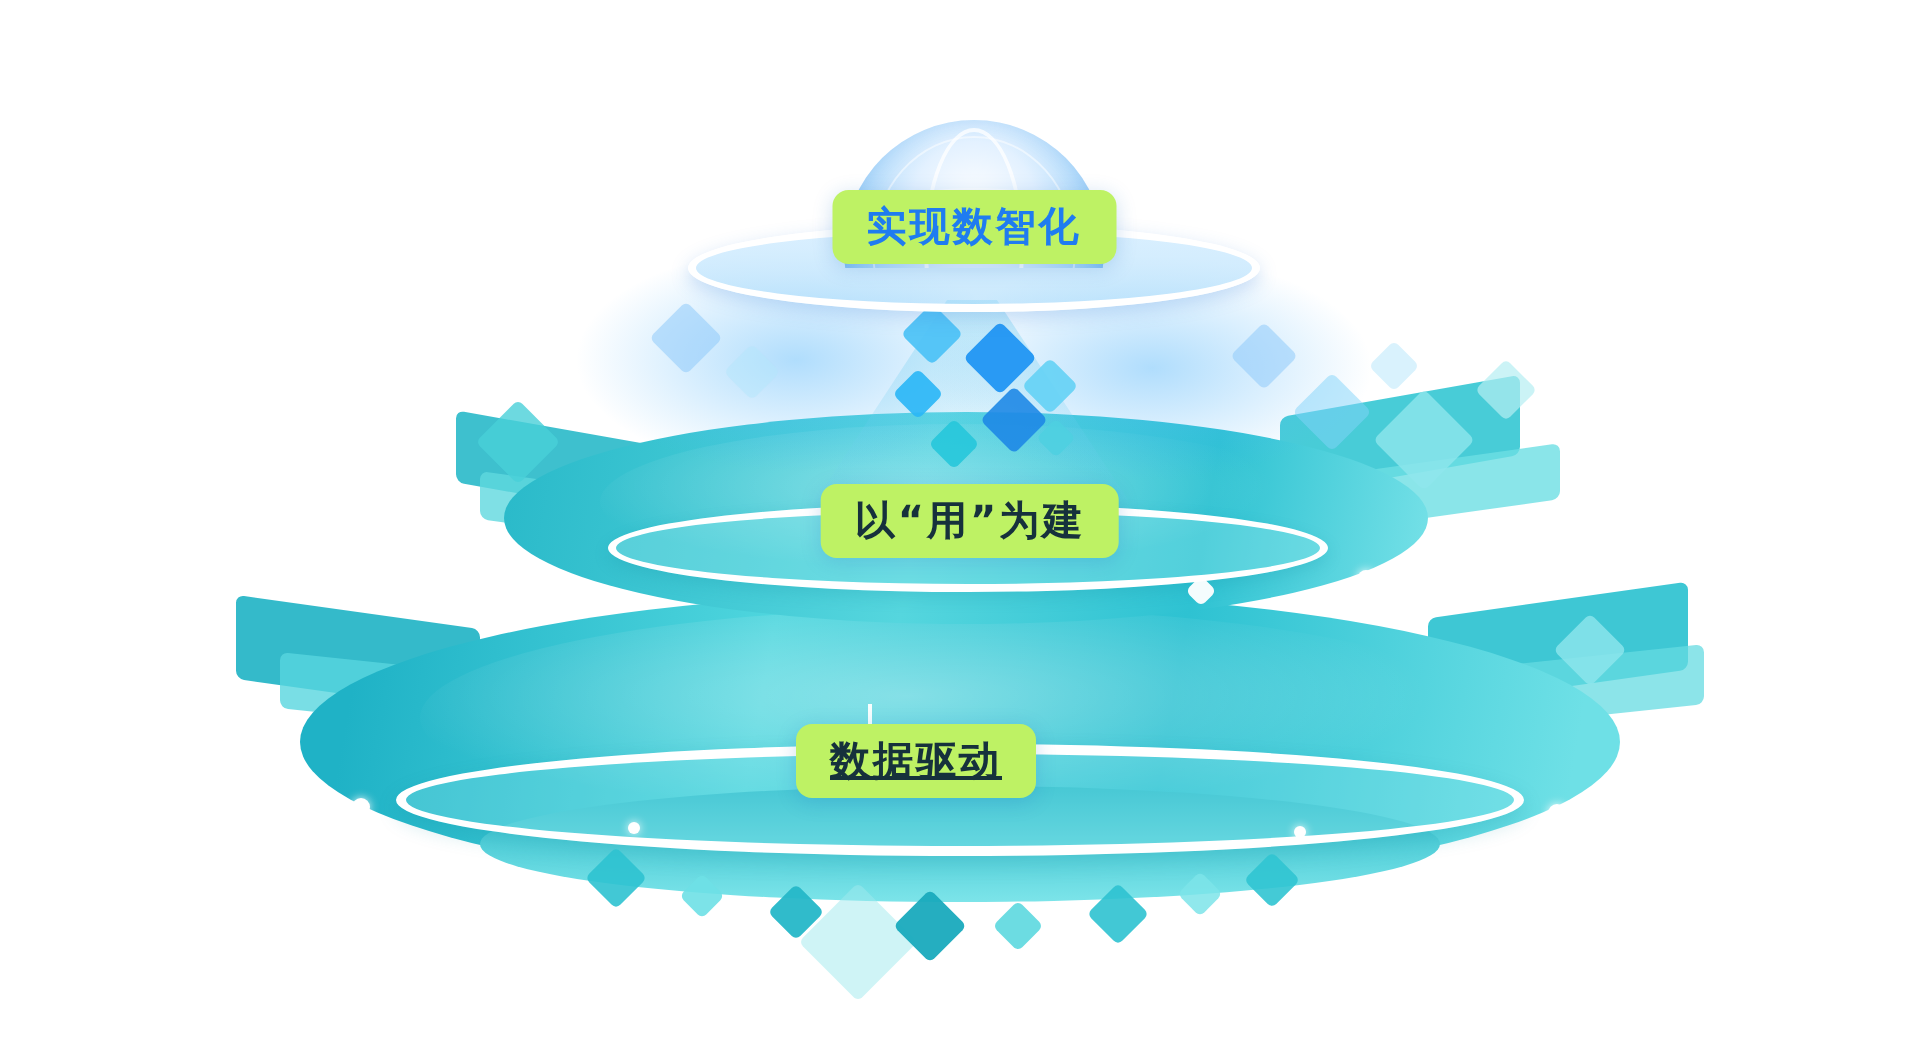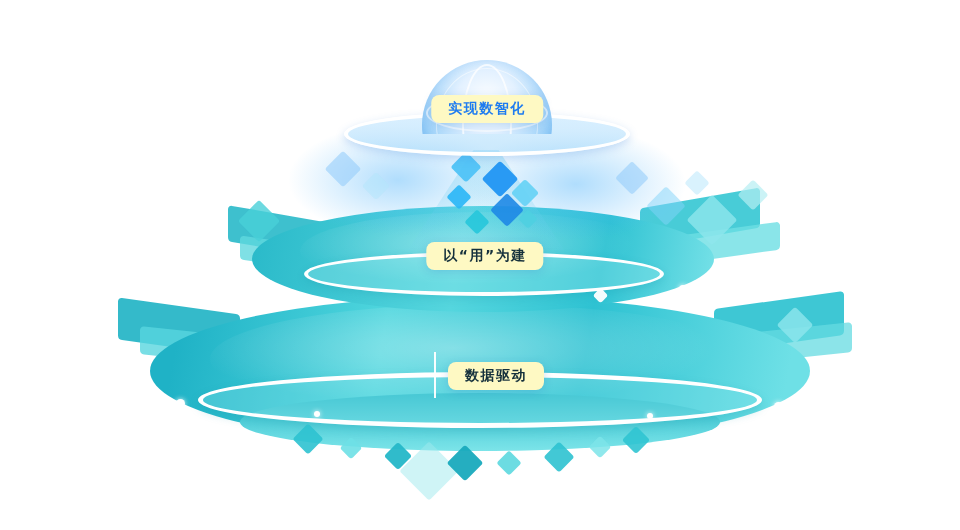--- a/index.html
+++ b/index.html
@@ -9,22 +9,22 @@
     font-family:"DejaVu Sans","Liberation Sans",sans-serif;
   }
   .stage { position:relative; width:960px; height:530px; overflow:hidden; background:#ffffff; }
   .abs { position:absolute; }
   .ell { position:absolute; border-radius:50%; }
   .dia { position:absolute; transform:rotate(45deg); border-radius:3px; }
   .dot { position:absolute; background:#fff; border-radius:50%; box-shadow:0 0 5px rgba(255,255,255,.95); }
   .skew { position:absolute; border-radius:4px; }
   .pill {
     position:absolute; transform:translateX(-50%);
-    background:#fef9c3; border-radius:8px; padding:5px 17px;
-    font-weight:bold; font-size:14px; letter-spacing:1.5px; white-space:nowrap;
+    background:#bef264; border-radius:8px; padding:5px 17px;
+    font-weight:bold; font-size:20px; letter-spacing:1.5px; white-space:nowrap;
     box-shadow:0 2px 10px rgba(30,110,190,.22); z-index:12;
   }
   .pill-top  { color:#1f7cf0; }
   .pill-teal { color:#16313c;text-align:right; }
 
   
   .b-main { left:150px; top:296px; width:660px; height:150px;
     background:linear-gradient(100deg,#1fb2c6 5%,#4fd6de 35%,#2ec2d2 65%,#6ee0e6 95%); }
   .b-sheen { left:210px; top:304px; width:540px; height:110px;
     background:radial-gradient(ellipse at 45% 40%, rgba(255,255,255,.35), rgba(255,255,255,0) 62%); }
@@ -86,21 +86,21 @@
     <div class="dia" style="left:548px;top:446px;width:22px;height:22px;background:#2ec2d0;opacity:.9;"></div>
     <div class="dia" style="left:592px;top:439px;width:16px;height:16px;background:#7ce4e9;opacity:.85;"></div>
     <div class="dia" style="left:626px;top:430px;width:20px;height:20px;background:#30c4d2;opacity:.9;"></div>
 
     <div class="dot" style="left:176px;top:399px;width:9px;height:9px;"></div>
     <div class="dot" style="left:774px;top:402px;width:9px;height:9px;"></div>
     <div class="dot" style="left:314px;top:411px;width:6px;height:6px;"></div>
     <div class="dot" style="left:647px;top:413px;width:6px;height:6px;"></div>
 
     <div class="abs b-vline"></div>
-    <div class="pill pill-teal" style="left:496px;top:362px;">数据驱动</div>
+    <div class="pill pill-teal" style="left:458px;top:362px;text-decoration:underline;">数据驱动</div>
   </div>
 
   <div>
     <div class="skew" style="left:228px;top:214px;width:100px;height:36px;transform:skewY(10deg);background:#29b9c9;opacity:.9;"></div>
     <div class="skew" style="left:240px;top:242px;width:92px;height:24px;transform:skewY(8deg);background:#5fd8df;opacity:.8;"></div>
     <div class="dia" style="left:244px;top:206px;width:30px;height:30px;background:#49cfd8;opacity:.8;"></div>
 
     <div class="skew" style="left:640px;top:198px;width:120px;height:40px;transform:skewY(-10deg);background:#34c6d3;opacity:.9;"></div>
     <div class="skew" style="left:660px;top:230px;width:120px;height:28px;transform:skewY(-8deg);background:#6ddee4;opacity:.8;"></div>
     <div class="dia" style="left:694px;top:202px;width:36px;height:36px;background:#8fe6ec;opacity:.8;"></div>

